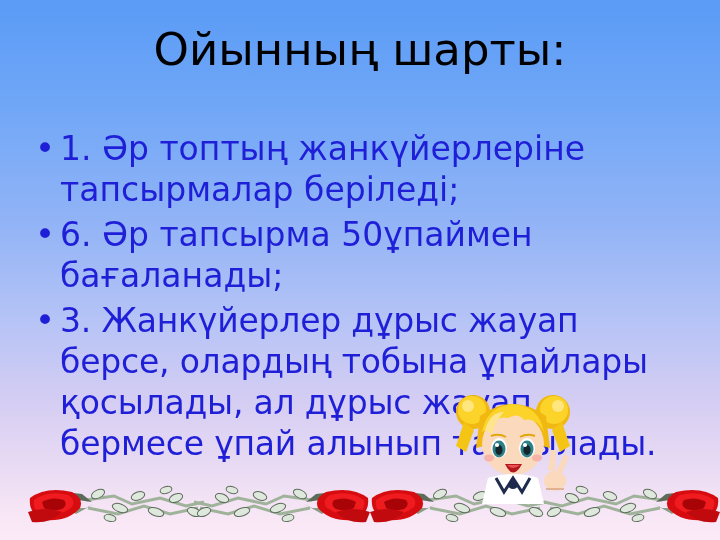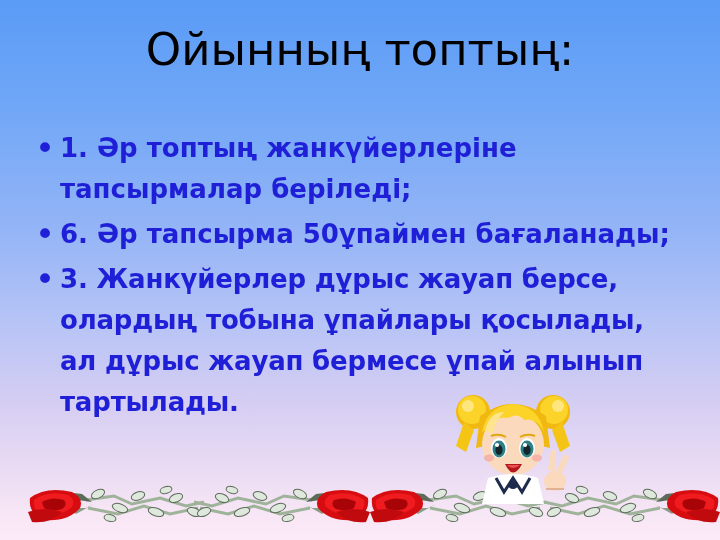--- a/index.html
+++ b/index.html
@@ -51,24 +51,24 @@
     flex:0 0 auto;
     width:30px;
     font-size:34px;
     line-height:41px;
     color:#1f1fd8;
     text-align:left;
     padding-left:5px;
   }
   .bullet-text {
     flex:1 1 auto;
-    font-size:26px;
+    font-size:33px;
     line-height:41px;
     color:#1f1fd8;
-    font-weight:700;
+    font-weight:400;
     text-indent:0;
   }
   .bullet-text.tight { letter-spacing:-0.2px; }
 
   
   .sprite {
     position:absolute;
     left:452px; top:386px;
     width:122px; height:118px;
     z-index:6;
@@ -87,21 +87,21 @@
   .rose-u1 { left:28px; }
   .rose-u2 { left:190px; }
   .rose-u3 { left:370px; }
   .rose-u4 { left:540px; }
 </style>
 </head>
 <body>
 
 <div class="slide">
 
-  <div class="title">Ойынның топтың:</div>
+  <div class="title">Ойынның шарты:</div>
 
   <div class="body">
 
     <div class="bullet-item">
       <span class="bullet-dot">•</span>
       <span class="bullet-text">1. Әр топтың жанкүйерлеріне тапсырмалар беріледі;</span>
     </div>
 
     <div class="bullet-item">
       <span class="bullet-dot">•</span>

